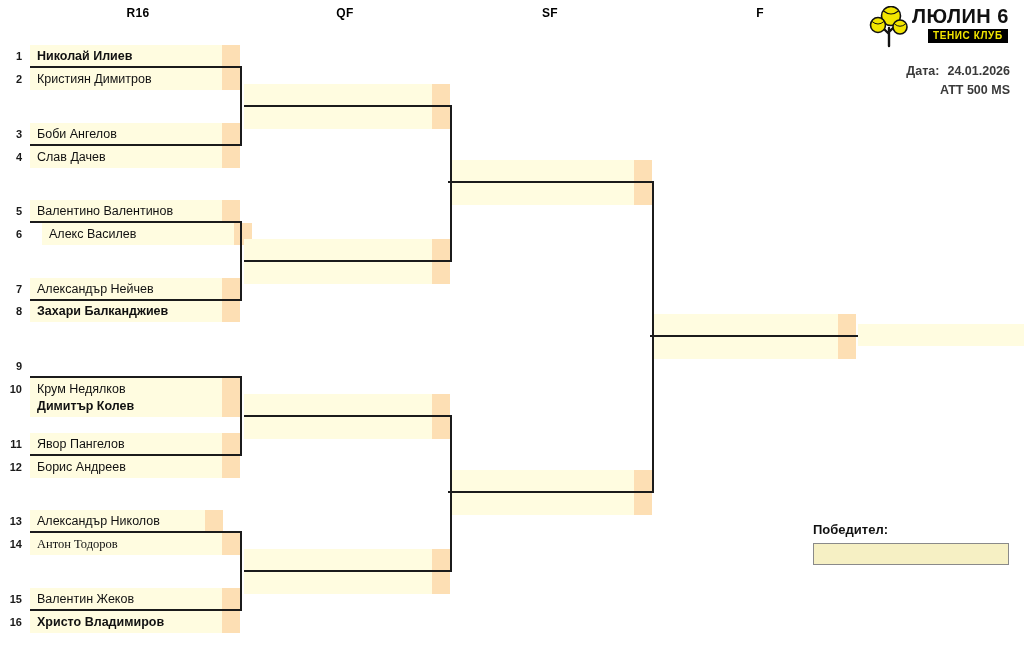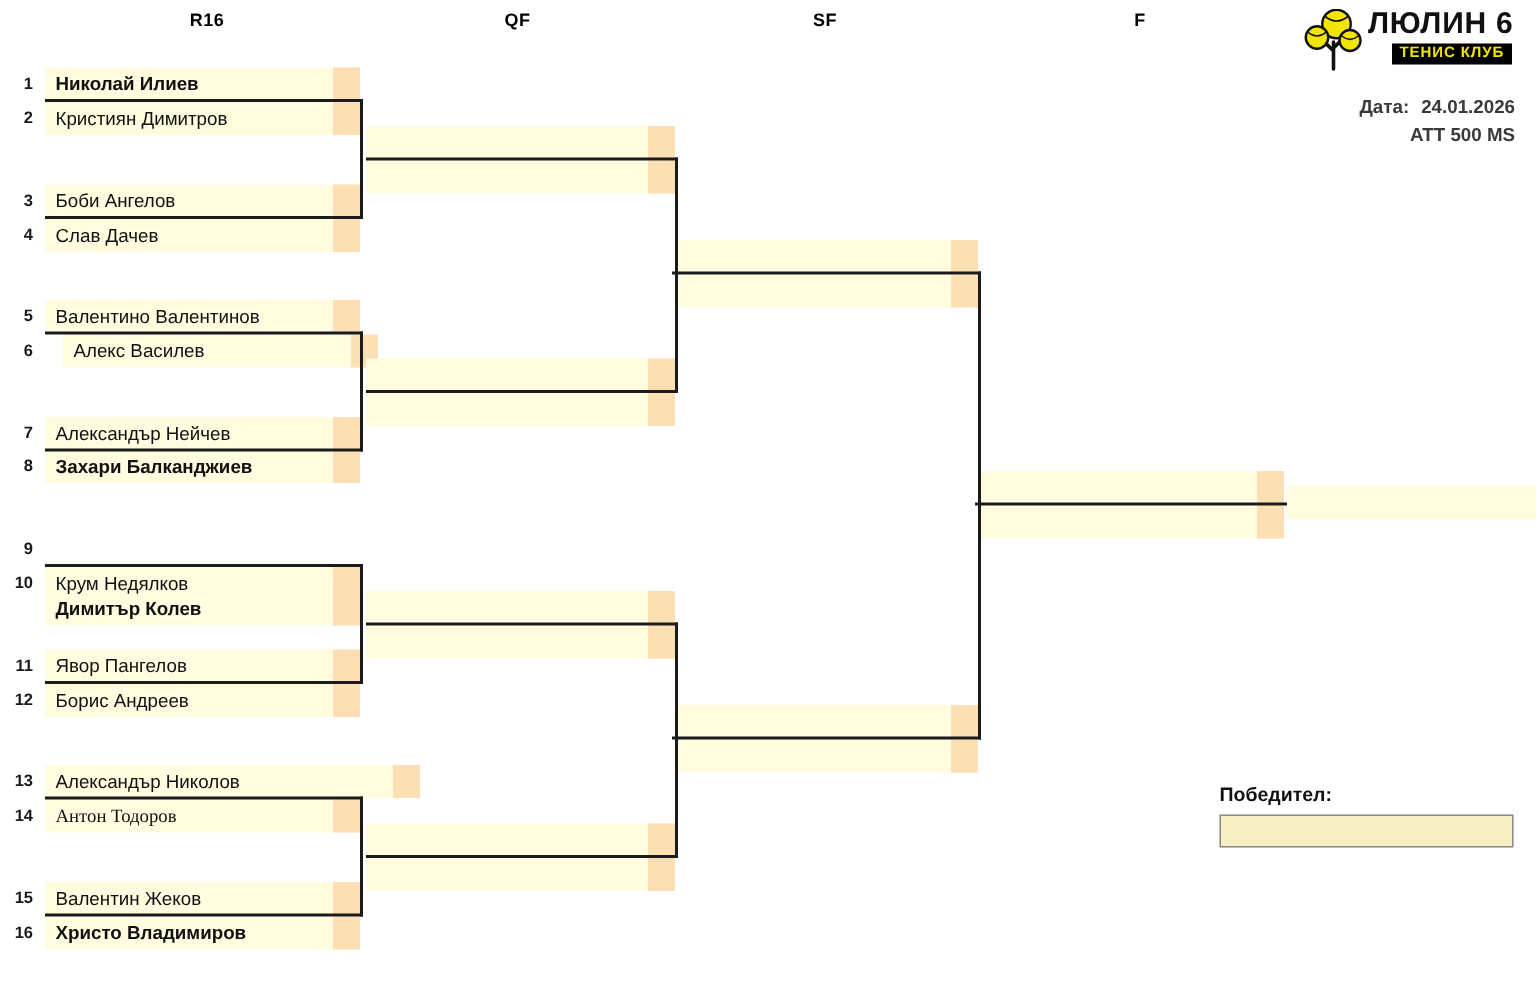--- a/index.html
+++ b/index.html
@@ -191,21 +191,21 @@
   <div class="r16-row" style="left:0px;top:456px;width:240px;">
     <div class="seed">12</div>
     <div class="slot" style="left:30px;top:0;width:210px;">
       <span class="nm">Борис Андреев</span>
       <span class="score" style="right:0;"></span>
     </div>
   </div>
 
   <div class="r16-row" style="left:0px;top:510px;width:240px;">
     <div class="seed">13</div>
-    <div class="slot" style="left:30px;top:0;width:250px;">
+    <div class="slot" style="left:30px;top:0;width:193px;">
       <span class="nm">Александър Николов</span>
       <span class="score" style="right:0;"></span>
     </div>
   </div>
   <div class="r16-row" style="left:0px;top:533px;width:240px;">
     <div class="seed">14</div>
     <div class="slot" style="left:30px;top:0;width:210px;font-family:Liberation Serif, serif;">
       <span class="nm">Антон Тодоров</span>
       <span class="score" style="right:0;"></span>
     </div>

